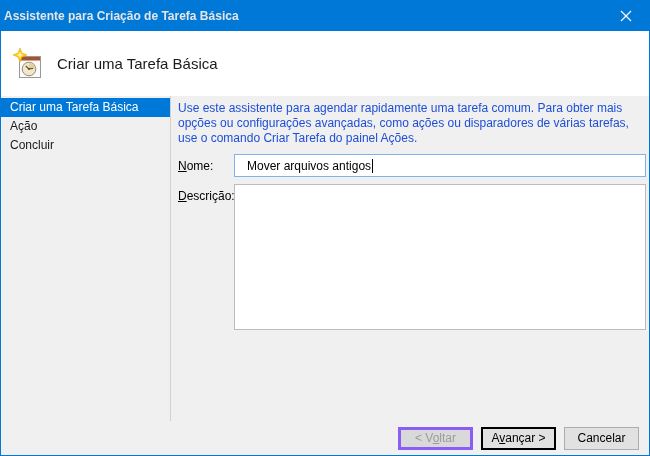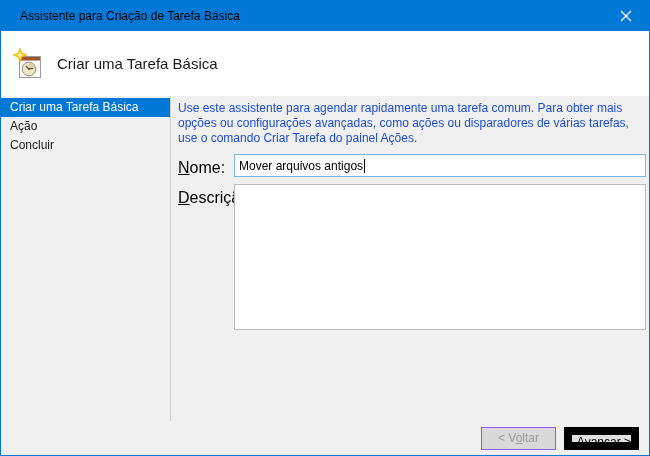--- a/index.html
+++ b/index.html
@@ -24,24 +24,25 @@
   }
   
   .titlebar {
     height: 30px;
     flex: 0 0 30px;
     background: #0078d7;
     display: flex;
     align-items: center;
   }
   .titlebar-title {
-    padding-left: 19px;
-    font-size: 12px;
-    color: #000000;
+    padding-left: 3px;
+    font-size: 12px;
+    color: #e5e5e5;
     white-space: nowrap;
+    font-weight: bold;
   }
   .close-btn {
     margin-left: auto;
     width: 46px;
     height: 30px;
     display: flex;
     align-items: center;
     justify-content: center;
     cursor: default;
   }
@@ -103,34 +104,34 @@
     line-height: 15px;
     color: #1d4ed8;
   }
   .form-row {
     display: flex;
     margin-bottom: 7px;
   }
   .form-label {
     width: 56px;
     flex: 0 0 56px;
-    font-size: 16px;
+    font-size: 12px;
     color: #000000;
     padding-top: 5px;
   }
   .form-label .mn { text-decoration: underline; }
   .textbox {
     flex: 1;
     height: 23px;
     box-sizing: border-box;
     background: #ffffff;
     border: 1px solid #7eb4ea;
     display: flex;
     align-items: center;
-    padding: 0 4px;
+    padding: 0 12px;
     font-size: 12px;
     color: #000000;
     cursor: text;
   }
   .caret {
     display: inline-block;
     width: 1px;
     height: 14px;
     background: #000000;
     margin-left: 1px;
@@ -164,26 +165,25 @@
     font-size: 12px;
     color: #000000;
     background: #e1e1e1;
     border: 1px solid #adadad;
     margin-left: 8px;
     padding: 0;
     white-space: nowrap;
   }
   .btn .mn { text-decoration: underline; }
   .btn.default {
-    border: 8px solid #000000;
-    text-align: right;
+    border: 2px solid #000000;
   }
   .btn.disabled {
     background: #d9d9d9;
-    border: 1px solid #8b5cf6;
+    border: 3px solid #8b5cf6;
     color: #9c9c9c;
   }
 </style>
 </head>
 <body>
 
 <div class="window">
 
   <div class="titlebar">
     <span class="titlebar-title">Assistente para Criação de Tarefa Básica</span>
@@ -237,15 +237,16 @@
         <span class="form-label"><span class="mn">D</span><span>escrição:</span></span>
         <textarea class="textarea" style=""></textarea>
       </div>
     </div>
 
   </div>
 
   <div class="footer">
     <button class="btn disabled" disabled=""><span>&lt; V</span><span class="mn">o</span><span>ltar</span></button>
     <button class="btn default"><span>A</span><span class="mn">v</span><span>ançar &gt;</span></button>
+    <button class="btn">Cancelar</button>
   </div>
 
 </div>
 
 </body></html>

